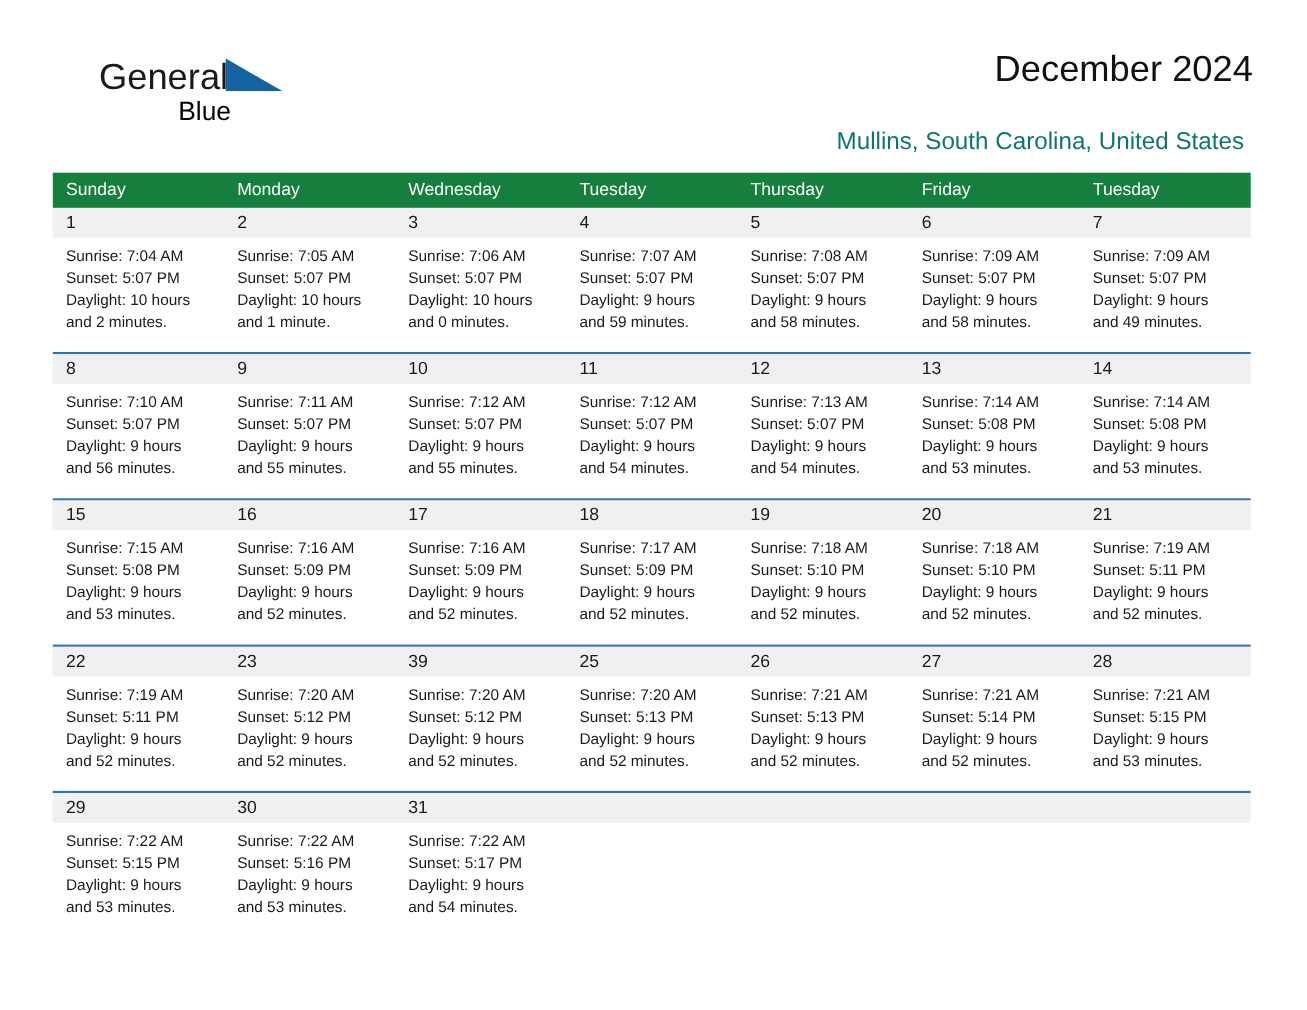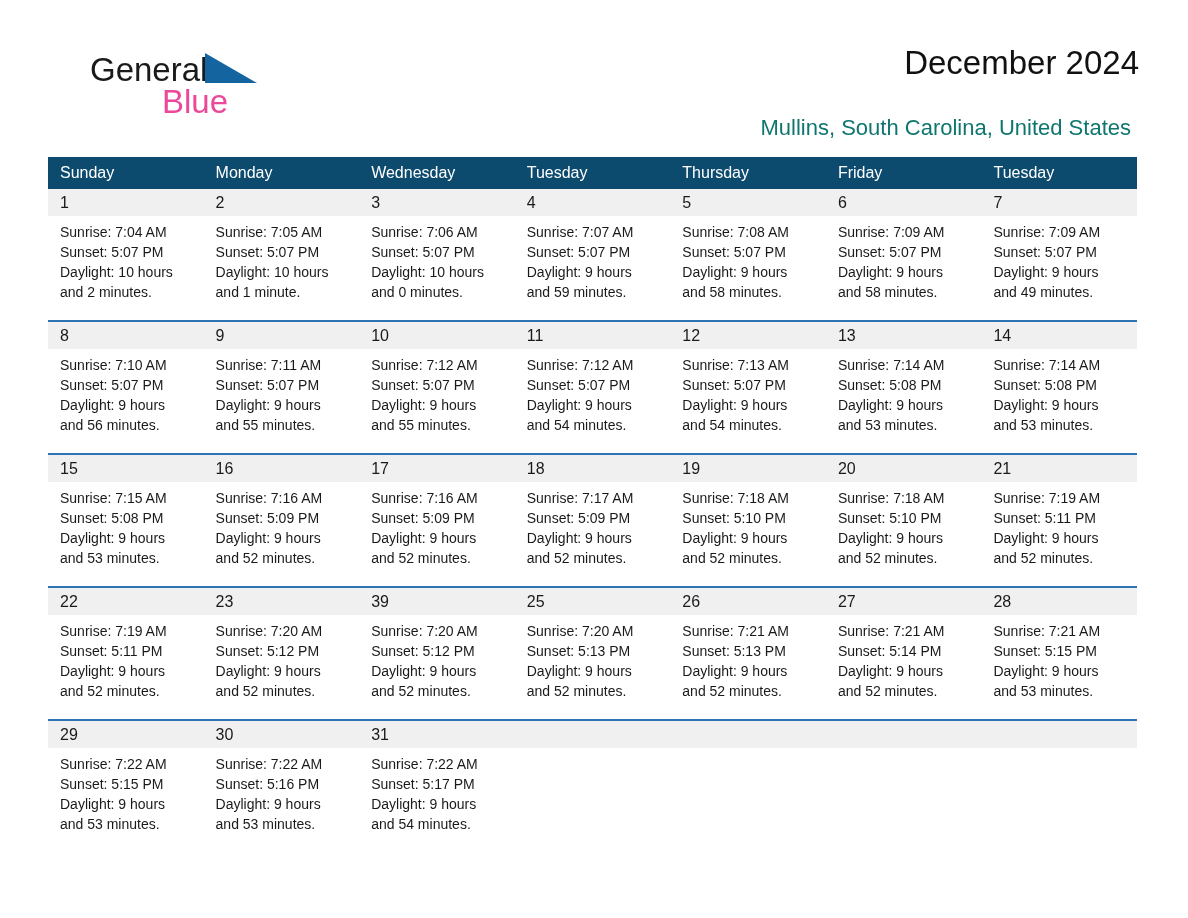--- a/index.html
+++ b/index.html
@@ -52,22 +52,22 @@
     margin-left: -2px;
   }
   .logo-row2 {
     position: relative;
     height: 36px;
     line-height: 36px;
     margin-top: -4px;
     padding-left: 72px;
   }
   .logo-blue {
-    font-size: 33px;
-    color: #ec4899;
+    font-size: 24px;
+    color: #000000;
     font-family: "Liberation Sans", sans-serif;
   }
 
   .title {
     position: absolute;
     right: 49px;
     top: 44px;
     font-size: 33px;
     font-weight: normal;
     color: #111111;
@@ -86,21 +86,21 @@
 
   
   .calendar {
     position: absolute;
     left: 48px;
     top: 157px;
     width: 1089px;
   }
   .weekdays {
     display: flex;
-    background: #0c4a6e;
+    background: #15803d;
     height: 32px;
     align-items: center;
   }
   .weekday {
     flex: 1 1 0;
     color: #ffffff;
     font-size: 16px;
     padding-left: 12px;
     box-sizing: border-box;
     line-height: 32px;

